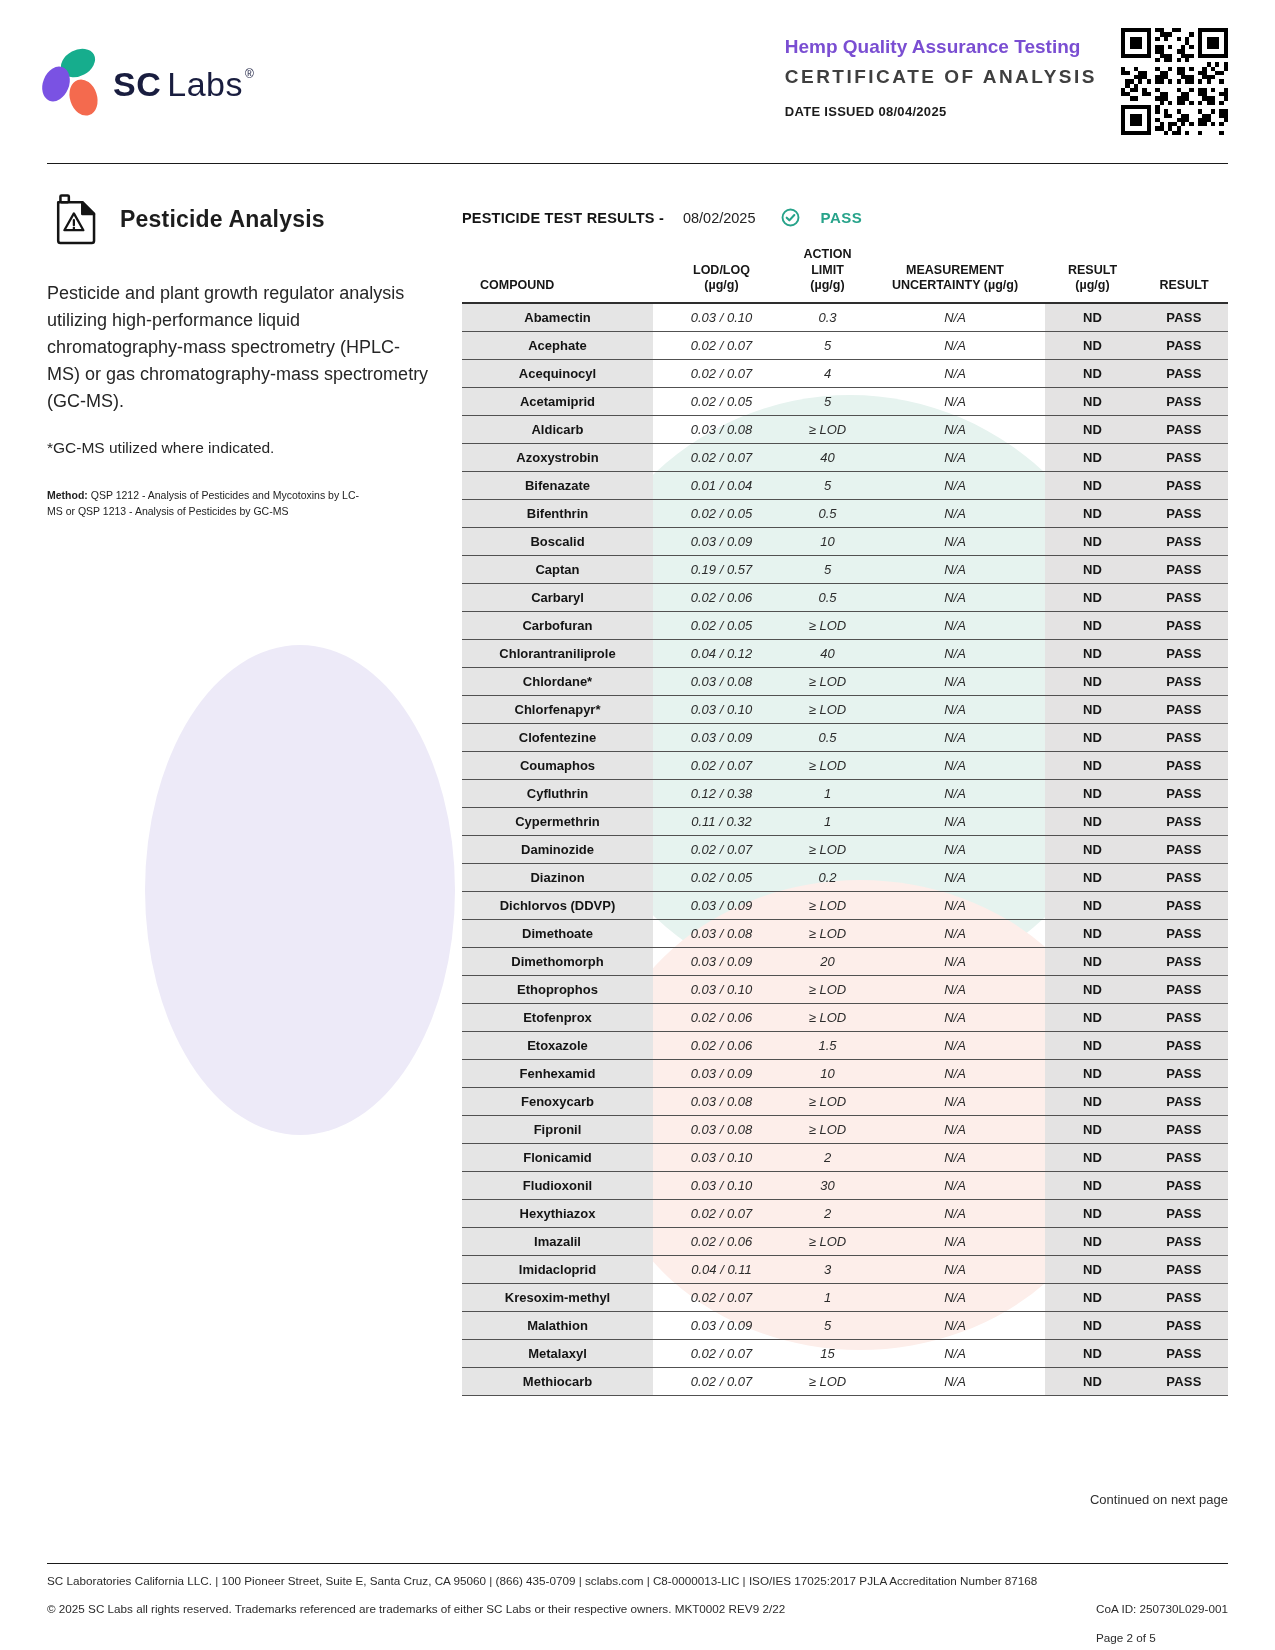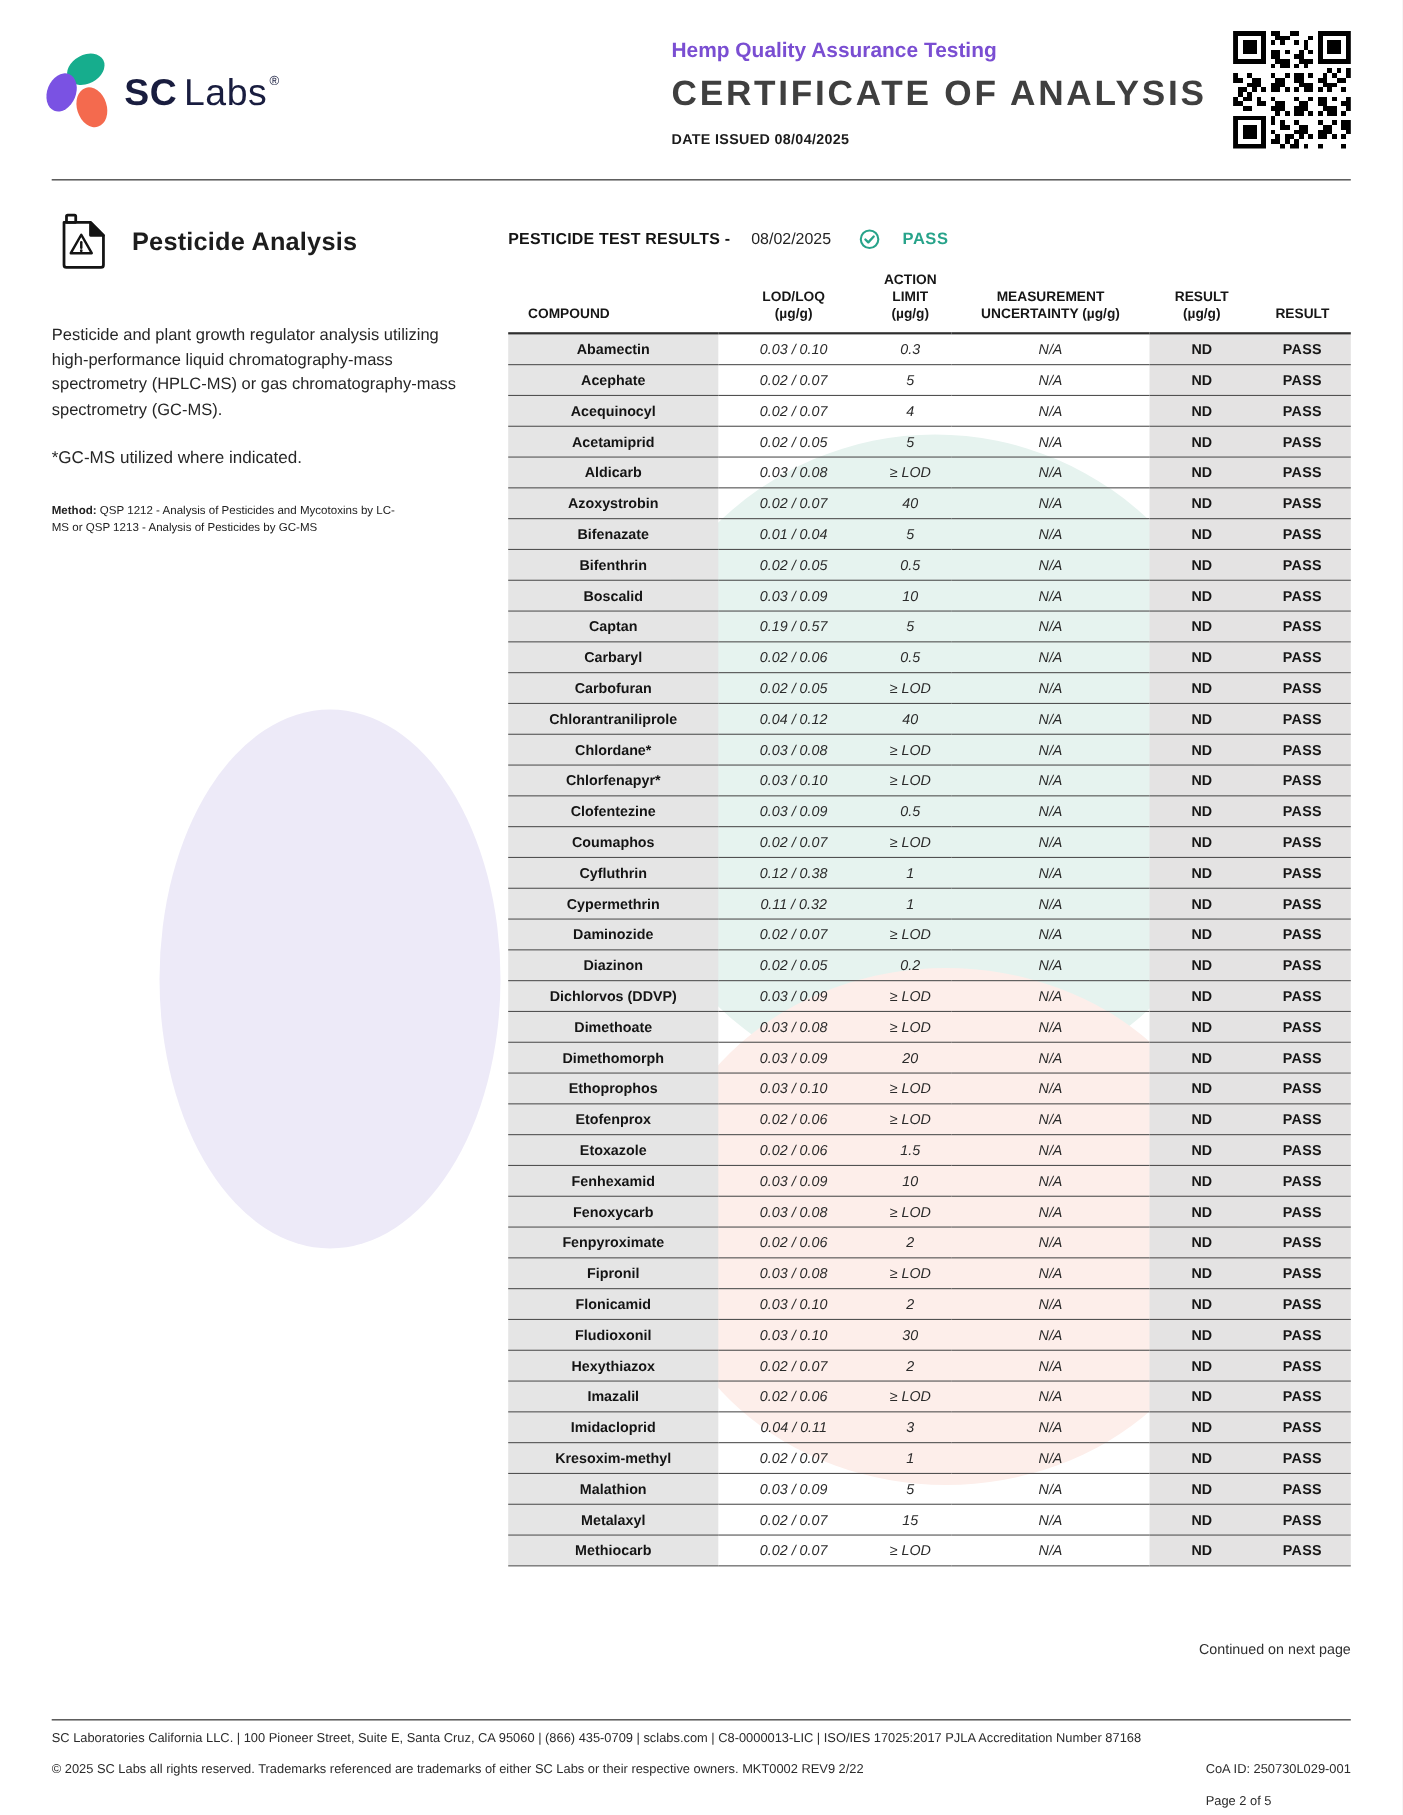--- a/index.html
+++ b/index.html
@@ -22,34 +22,34 @@
   .lm-green{left:17px;top:0;width:36px;height:26px;background:#16ad8d;transform:rotate(-28deg);}
   .lm-purple{left:0;top:16px;width:26px;height:36px;background:#7a52e3;transform:rotate(22deg);}
   .lm-orange{left:27px;top:29px;width:27px;height:37px;background:#f46a4e;transform:rotate(-18deg);}
   .logo-text{font-size:34px;color:#191d3f;letter-spacing:0.5px;white-space:nowrap;}
   .logo-text .b{font-weight:700;}
   .logo-text .r{font-weight:400;margin-left:6px;}
   .logo-text sup{font-size:12px;vertical-align:18px;margin-left:2px;}
 
   .titles{right:178px;top:36px;text-align:left;}
   .title-program{font-size:19px;font-weight:700;color:#7a4ed2;}
-  .title-coa{font-size:32px;font-weight:700;letter-spacing:2.5px;color:#3f3f3f;margin-top:8px;white-space:nowrap;}
+  .title-coa{font-size:19px;font-weight:700;letter-spacing:2.5px;color:#3f3f3f;margin-top:8px;white-space:nowrap;}
   .title-date{font-size:13px;font-weight:700;color:#1b1b1b;margin-top:16px;letter-spacing:0.3px;}
 
   .qr{right:47px;top:28px;width:107px;height:107px;}
   .qr svg{width:100%;height:100%;display:block;}
 
   .top-rule{left:47px;top:163px;width:1181px;height:0;border-top:1.6px solid #1a1a1a;}
 
   
   .left-col{left:47px;top:190px;width:382px;}
   .section-head{display:flex;align-items:center;gap:17px;}
   .section-icon{width:56px;height:58px;flex:0 0 auto;}
   .section-title{font-size:23px;font-weight:700;color:#1d1d1d;letter-spacing:0.2px;}
-  .section-desc{margin-top:46px;font-size:15px;line-height:1.5;color:#262626;}
+  .section-desc{margin-top:32px;font-size:18px;line-height:1.5;color:#262626;}
   .section-note{margin-top:24px;font-size:15.5px;color:#262626;}
   .section-method{margin-top:30px;font-size:10.5px;line-height:1.55;color:#222;width:315px;}
   .section-method b{font-weight:700;}
 
   
   .results-title{left:462px;top:208px;display:flex;align-items:center;gap:19px;white-space:nowrap;}
   .rt-label{font-size:14.5px;font-weight:800;color:#141414;letter-spacing:0.2px;}
   .rt-date{font-size:14.5px;font-weight:400;color:#222;}
   .rt-pass{font-size:15px;font-weight:800;color:#27a38a;letter-spacing:0.5px;margin-left:2px;}
   .pass-icon{width:19px;height:19px;margin-left:6px;display:block;}
@@ -590,28 +590,20 @@
         </tr>
         <tr>
           <td class="c-compound">Fenoxycarb</td>
           <td class="c-lod">0.03 / 0.08</td>
           <td class="c-action">≥ LOD</td>
           <td class="c-mu">N/A</td>
           <td class="c-nd">ND</td>
           <td class="c-pass">PASS</td>
         </tr>
         <tr>
-          <td class="c-compound">Fenpyroximate</td>
-          <td class="c-lod">0.02 / 0.06</td>
-          <td class="c-action">2</td>
-          <td class="c-mu">N/A</td>
-          <td class="c-nd">ND</td>
-          <td class="c-pass">PASS</td>
-        </tr>
-        <tr>
           <td class="c-compound">Fipronil</td>
           <td class="c-lod">0.03 / 0.08</td>
           <td class="c-action">≥ LOD</td>
           <td class="c-mu">N/A</td>
           <td class="c-nd">ND</td>
           <td class="c-pass">PASS</td>
         </tr>
         <tr>
           <td class="c-compound">Flonicamid</td>
           <td class="c-lod">0.03 / 0.10</td>

